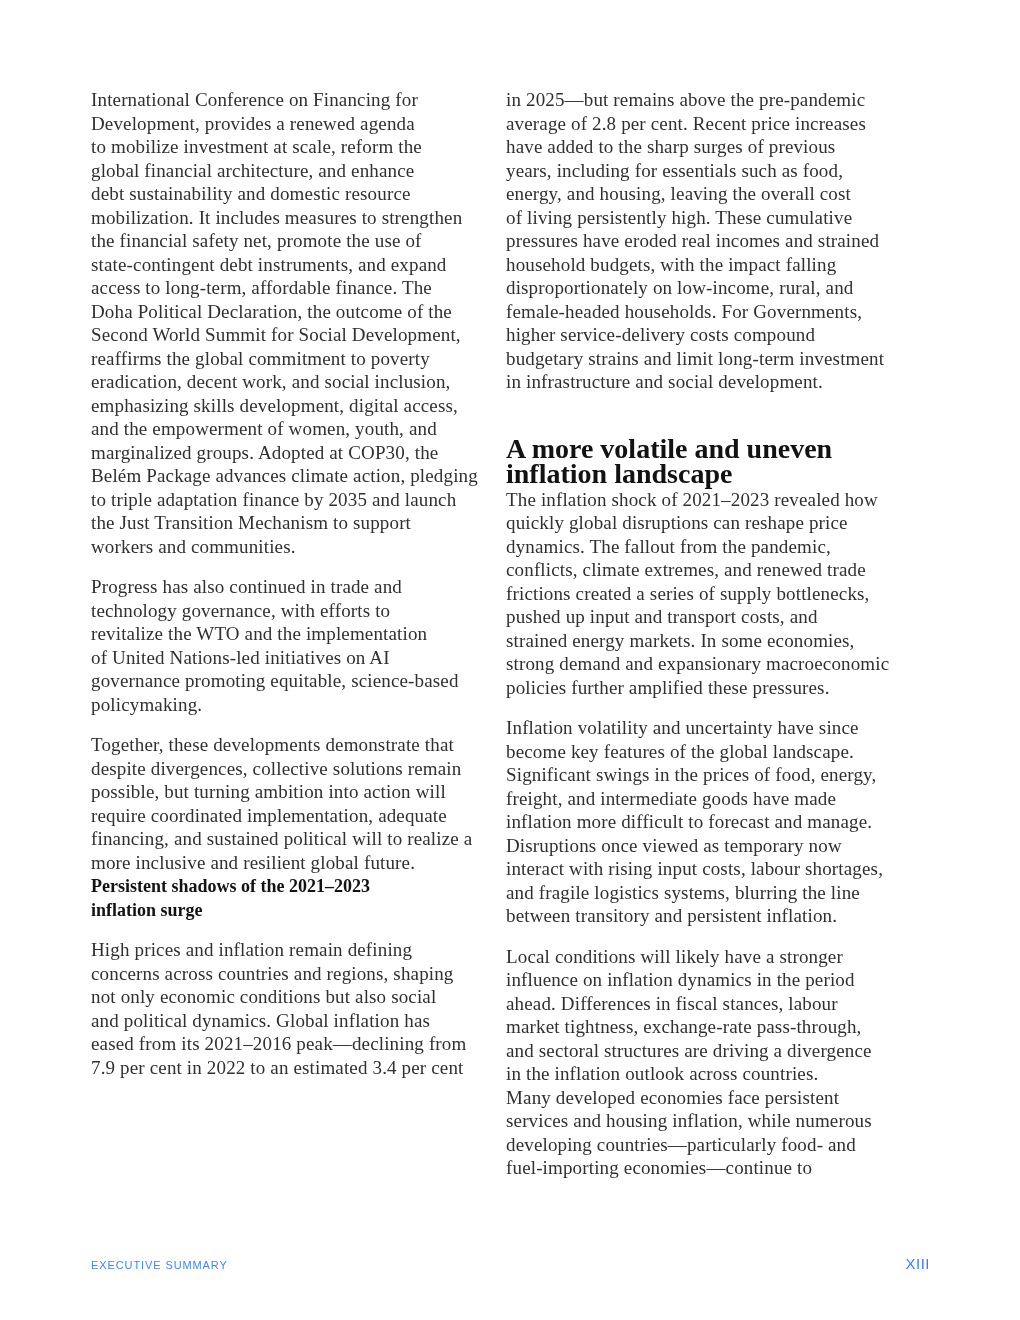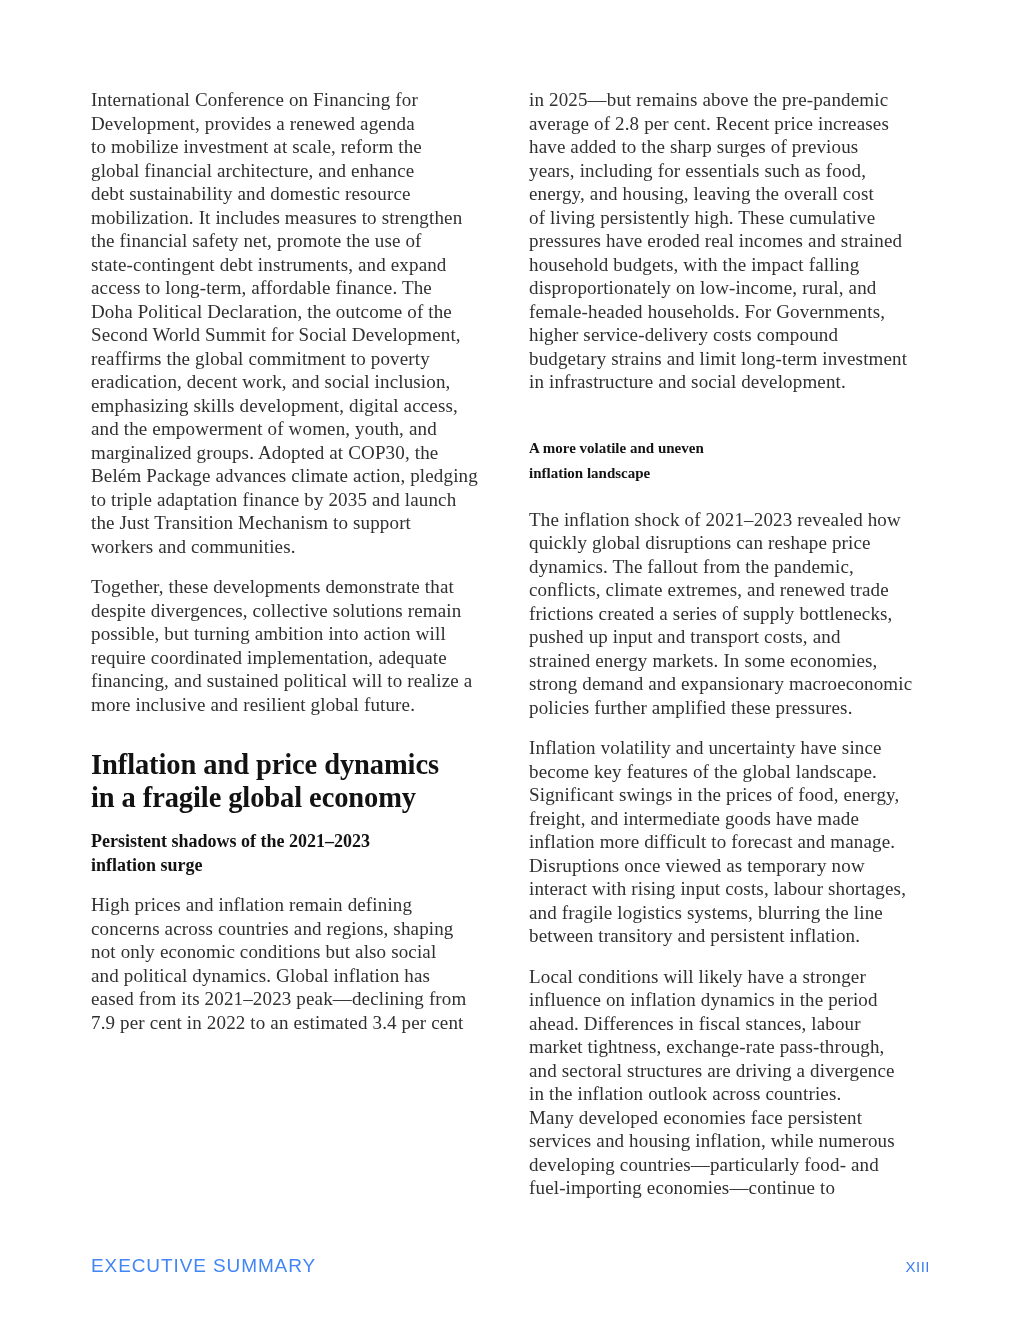--- a/index.html
+++ b/index.html
@@ -15,21 +15,21 @@
     overflow: hidden;
     font-family: "Liberation Serif", serif;
     border-radius: 16px;
   }
   .col {
     position: absolute;
     top: 88px;
     width: 412px;
   }
   .col-left  { left: 91px; }
-  .col-right { left: 529px; }
+  .col-right { left: 506px; }
 
   p.body {
     margin: 0 0 17px 0;
     font-size: 19px;
     line-height: 23.5px;
     letter-spacing: 0.15px;
     color: #303030;
     white-space: pre-line;
   }
   p.body.last { margin-bottom: 0; }
@@ -46,40 +46,40 @@
   h2.subsection-title {
     margin: 0 0 16px 0;
     font-size: 18px;
     line-height: 24px;
     font-weight: bold;
     color: #121212;
     white-space: pre-line;
     font-family: Liberation Serif, serif;
   }
   h2.subsection-title-right {
-    margin: 42px 0 22px 0;
-    font-size: 15px;
+    margin: 42px 0 2px 0;
+    font-size: 28px;
     line-height: 25px;
     font-weight: bold;
     color: #121212;
     white-space: pre-line;
   }
 
   .footer {
     position: absolute;
     left: 91px;
     right: 90px;
     top: 1255px;
     display: flex;
     justify-content: space-between;
     align-items: baseline;
     font-family: "Liberation Sans", sans-serif;
   }
   .footer-label {
-    font-size: 19px;
+    font-size: 11px;
     letter-spacing: 0.9px;
     color: #4285f4;
   }
   .page-number {
     font-size: 15px;
     font-weight: normal;
     letter-spacing: 0.5px;
     color: #3b7df0;
   }
 </style>
@@ -102,35 +102,39 @@
 Second World Summit for Social Development,
 reaffirms the global commitment to poverty
 eradication, decent work, and social inclusion,
 emphasizing skills development, digital access,
 and the empowerment of women, youth, and
 marginalized groups. Adopted at COP30, the
 Belém Package advances climate action, pledging
 to triple adaptation finance by 2035 and launch
 the Just Transition Mechanism to support
 workers and communities.</p>
+    <p class="body">Progress has also continued in trade and
+technology governance, with efforts to
+revitalize the WTO and the implementation
+of United Nations-led initiatives on AI
+governance promoting equitable, science-based
+policymaking.</p>
     <p class="body last">Together, these developments demonstrate that
 despite divergences, collective solutions remain
 possible, but turning ambition into action will
 require coordinated implementation, adequate
 financing, and sustained political will to realize a
 more inclusive and resilient global future.</p>
-    <h1 class="section-title">Inflation and price dynamics
-in a fragile global economy</h1>
     <h2 class="subsection-title">Persistent shadows of the 2021–2023
 inflation surge</h2>
     <p class="body last">High prices and inflation remain defining
 concerns across countries and regions, shaping
 not only economic conditions but also social
 and political dynamics. Global inflation has
-eased from its 2021–2023 peak—declining from
+eased from its 2021–2016 peak—declining from
 7.9 per cent in 2022 to an estimated 3.4 per cent</p>
   </section>
 
   <section class="col col-right">
     <p class="body last">in 2025—but remains above the pre-pandemic
 average of 2.8 per cent. Recent price increases
 have added to the sharp surges of previous
 years, including for essentials such as food,
 energy, and housing, leaving the overall cost
 of living persistently high. These cumulative

